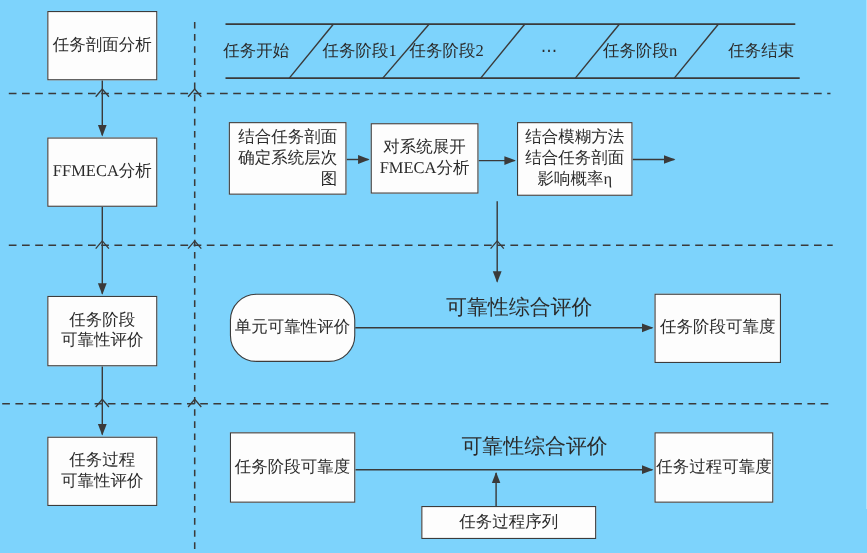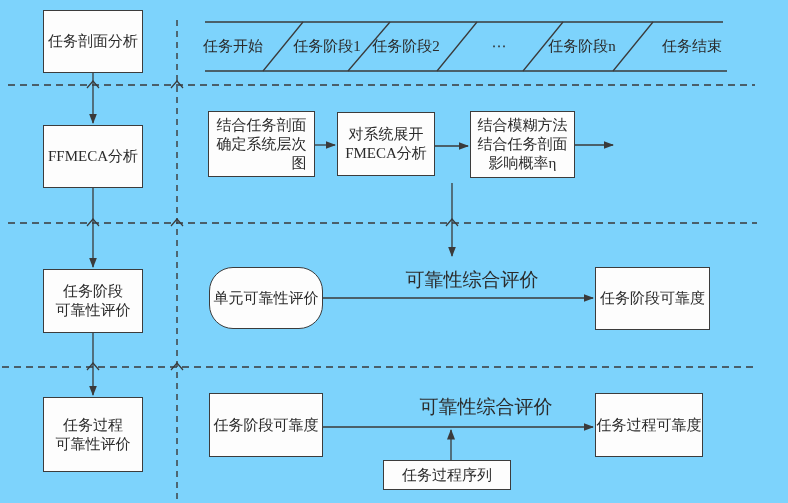--- a/index.html
+++ b/index.html
@@ -25,35 +25,35 @@
   .lbl{
     position:absolute;
     transform:translateX(-50%);
     white-space:nowrap;
     font-size:19px;line-height:16px;margin-left:20px;
   }
   
   #boxA{left:43px;top:10px;width:100px;height:63px;}
   #boxB{left:43px;top:125px;width:100px;height:63px;}
   #boxC{left:43px;top:269px;width:100px;height:64px;}
-  #boxD{left:43px;top:397px;width:100px;height:75px;}
+  #boxD{left:43px;top:397px;width:100px;height:63px;}
   
   #boxE{left:208px;top:111px;width:107px;height:66px;text-align:right;}
   #boxF{left:337px;top:112px;width:98px;height:64px;}
   #boxG{left:470px;top:111px;width:105px;height:67px;}
   #boxH{left:615px;top:112px;width:90px;height:65px;}
   
   #boxI{left:209px;top:267px;width:114px;height:62px;border-radius:24px;}
   #boxJ{left:595px;top:267px;width:115px;height:63px;}
   #lbl3{left:452px;top:272px;}
   
   #boxK{left:209px;top:393px;width:114px;height:64px;}
   #boxL{left:595px;top:393px;width:108px;height:64px;}
   #lbl4{left:466px;top:399px;}
-  #boxM{left:383px;top:460px;width:128px;height:30px;font-size:15px;}
+  #boxM{left:383px;top:460px;width:159px;height:30px;font-size:15px;}
   
   .tl{position:absolute;top:37px;transform:translateX(-50%);font-size:15px;white-space:nowrap;}
   #tl1{left:233px;} #tl2{left:327px;} #tl3{left:406px;}
   #tl4{left:499px;} #tl5{left:582px;font-style:normal;} #tl6{left:692px;}
 </style>
 </head>
 <body>
 
 <div id="stage">
 

